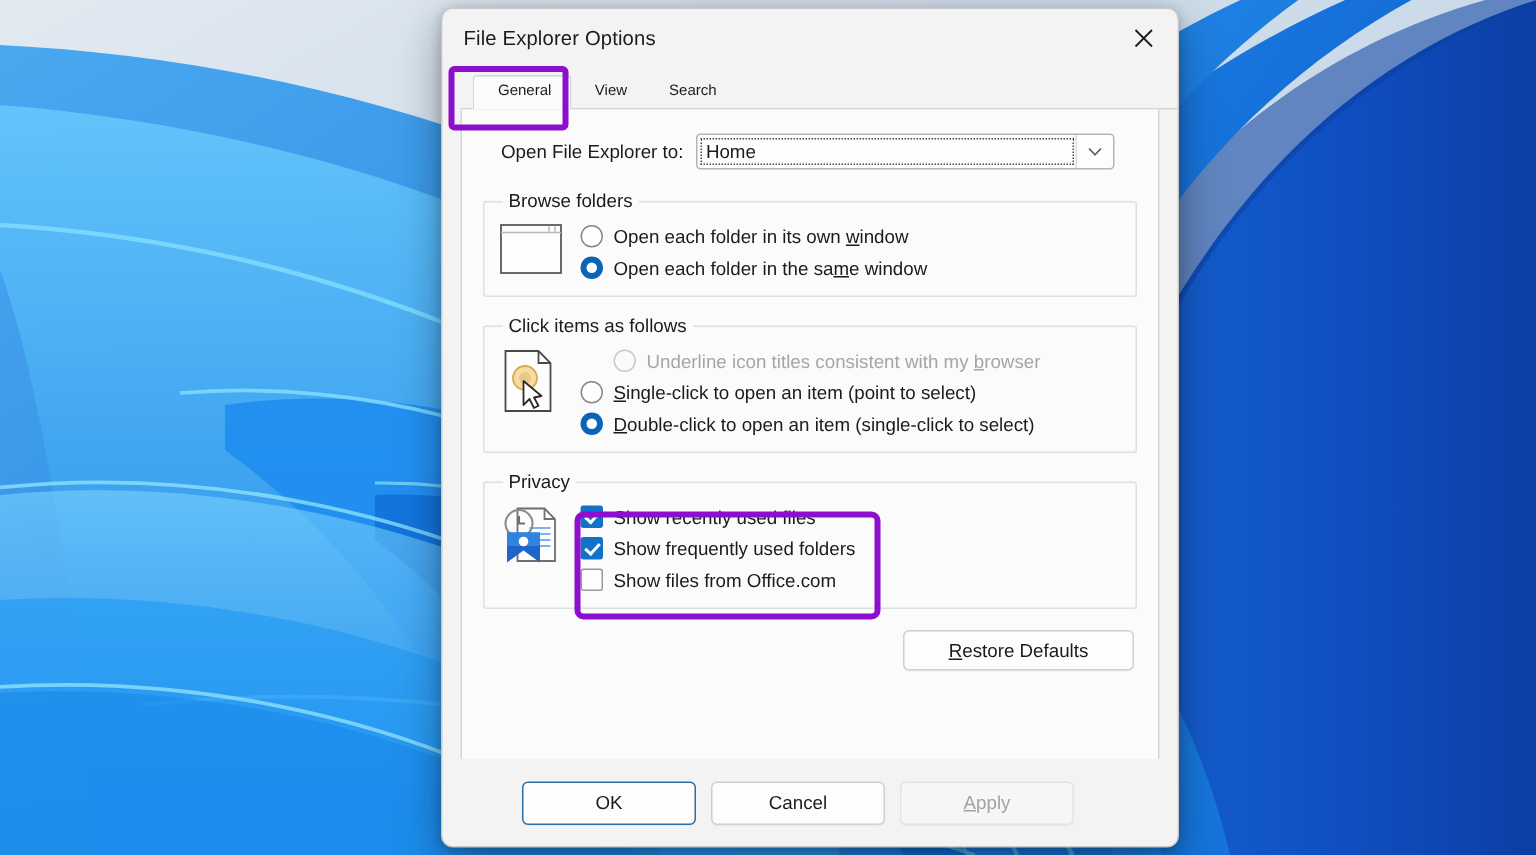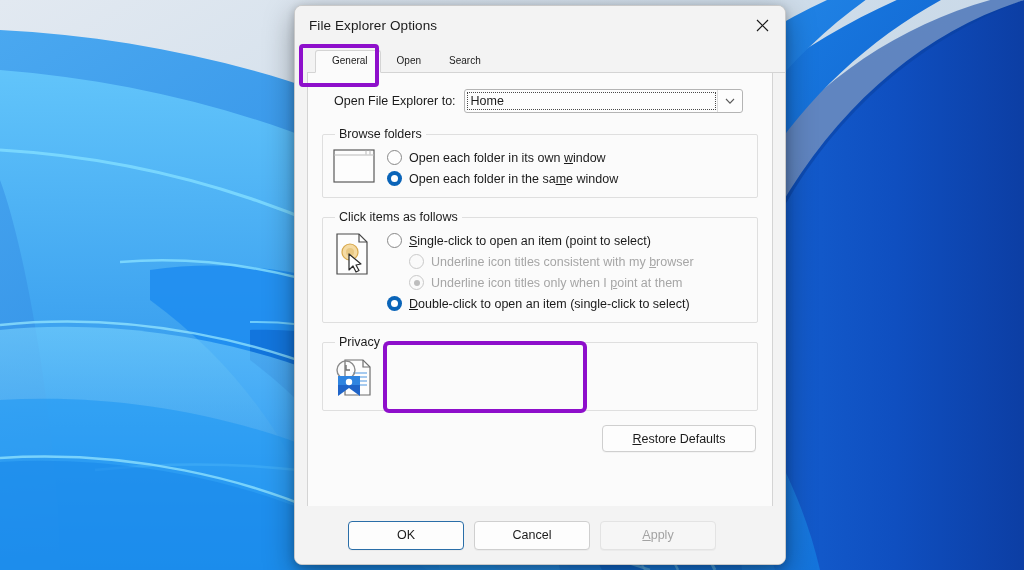--- a/index.html
+++ b/index.html
@@ -306,21 +306,21 @@
         <path d="M1,1 L12,12 M12,1 L1,12" stroke="#1b1b1b" stroke-width="1.2" fill="none"></path>
       </svg>
     </div>
   </div>
 
   <div class="tabstrip">
     <div class="tab active">
       <span>General</span>
     </div>
     <div class="tab">
-      <span>Open</span>
+      <span>View</span>
     </div>
     <div class="tab">
       <span>Search</span>
     </div>
   </div>
 
   <div class="page">
 
     <div class="row-open">
       <span class="lbl">Open File Explorer to:</span>
@@ -365,31 +365,27 @@
         <div class="grp-icon">
           <svg width="40" height="44" viewBox="0 0 40 44">
             <path d="M4,2 H26 L34,10 V42 H4 Z" fill="#fdfdfd" stroke="#4a4a4a" stroke-width="1.2"></path>
             <path d="M26,2 V10 H34" fill="none" stroke="#4a4a4a" stroke-width="1.2"></path>
             <circle cx="17" cy="20" r="8" fill="#f5dba4" stroke="#d8a94e" stroke-width="1.2"></circle>
             <circle cx="17" cy="20" r="4" fill="#e8c884"></circle>
             <path d="M16,22 L16,38 L20,34 L23,40 L26,38.5 L23,33 L28,32 Z" fill="#ffffff" stroke="#2b2b2b" stroke-width="1.2" stroke-linejoin="round"></path>
           </svg>
         </div>
         <div class="grp-opts">
-          <div class="opt">
-            <span class="radio"></span>
-            <span class="txt"><u>S</u><span>ingle-click to open an item (point to select)</span></span>
-          </div>
           <div class="opt indent disabled">
             <span class="radio dis"></span>
             <span class="txt"><span>Underline icon titles consistent with my </span><u>b</u><span>rowser</span></span>
           </div>
-          <div class="opt indent disabled">
-            <span class="radio dis on2"></span>
-            <span class="txt"><span>Underline icon titles only when I </span><u>p</u><span>oint at them</span></span>
+          <div class="opt">
+            <span class="radio"></span>
+            <span class="txt"><u>S</u><span>ingle-click to open an item (point to select)</span></span>
           </div>
           <div class="opt">
             <span class="radio on"></span>
             <span class="txt"><u>D</u><span>ouble-click to open an item (single-click to select)</span></span>
           </div>
         </div>
       </div>
     </fieldset>
 
     <fieldset class="grp">
@@ -403,20 +399,34 @@
             <line x1="20" y1="20" x2="34" y2="20" stroke="#7fb4e8" stroke-width="1.4"></line>
             <line x1="20" y1="24" x2="34" y2="24" stroke="#7fb4e8" stroke-width="1.4"></line>
             <line x1="24" y1="28" x2="34" y2="28" stroke="#7fb4e8" stroke-width="1.4"></line>
             <circle cx="13" cy="13" r="9" fill="none" stroke="#8b8b8b" stroke-width="1.4"></circle>
             <path d="M13,8 V13 H17" fill="none" stroke="#6f6f6f" stroke-width="1.4"></path>
             <path d="M5,19 H27 L27,39 L16,31 L5,39 Z" fill="#1f64c8"></path>
             <path d="M5,19 H27 L27,28 L5,28 Z" fill="#2f84e0"></path>
             <circle cx="16" cy="25" r="3.2" fill="#ffffff"></circle>
           </svg>
         </div>
+        <div class="grp-opts">
+          <div class="opt">
+            <span class="cbox on"></span>
+            <span class="txt">Show recently used files</span>
+          </div>
+          <div class="opt">
+            <span class="cbox on"></span>
+            <span class="txt">Show frequently used folders</span>
+          </div>
+          <div class="opt">
+            <span class="cbox"></span>
+            <span class="txt">Show files from Office.com</span>
+          </div>
+        </div>
       </div>
 
     </fieldset>
 
     <div class="restore-row">
       <div class="btn">
           <u>R</u>
           <span>estore Defaults</span>
         </div>
     </div>

